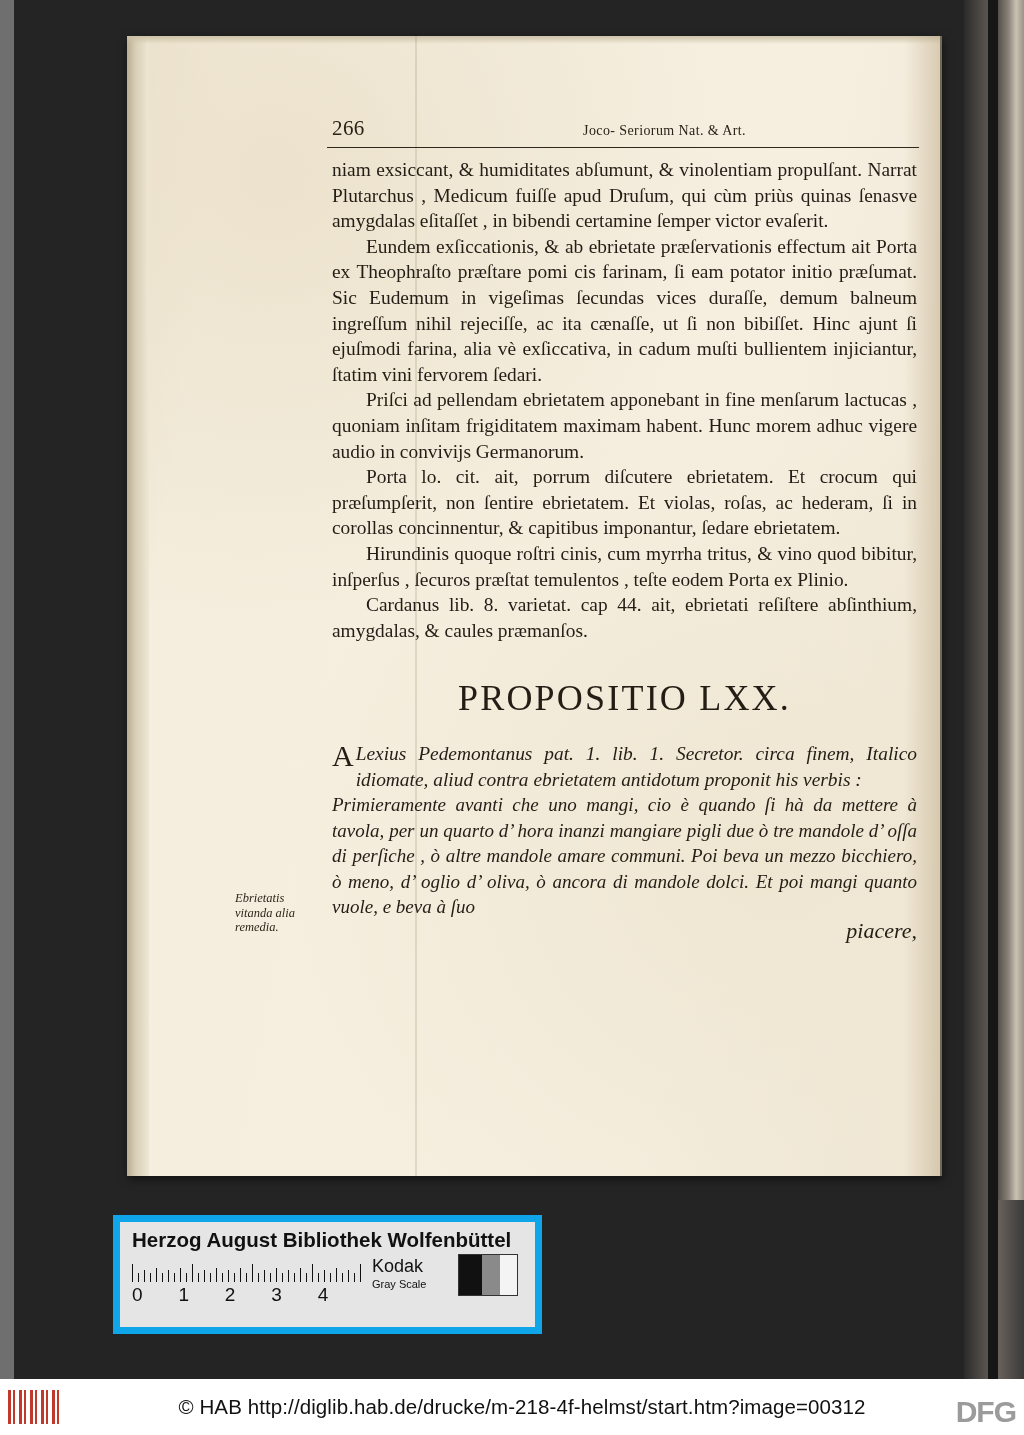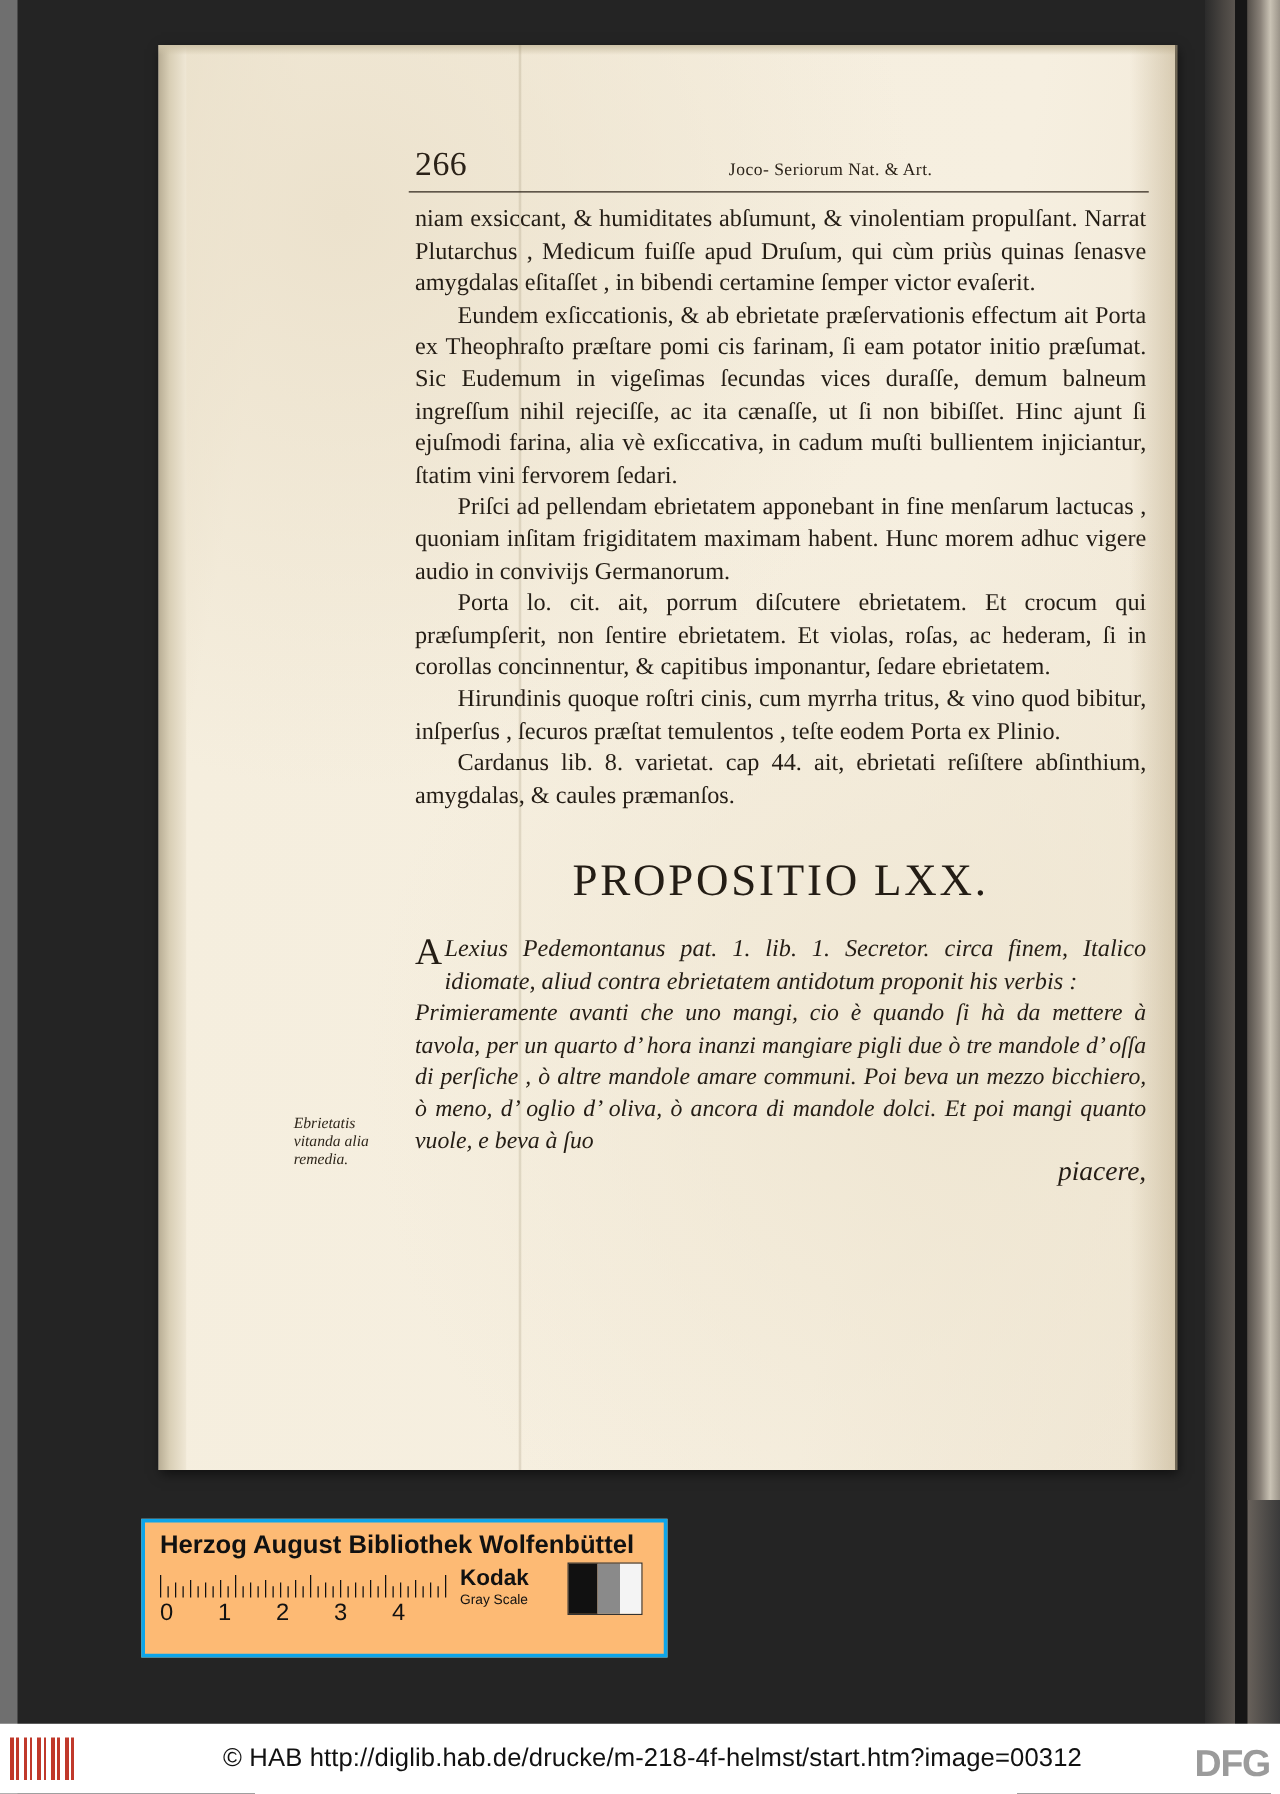--- a/index.html
+++ b/index.html
@@ -105,21 +105,21 @@
     color: #241d15;
   }
   .header-row {
     display: flex;
     align-items: baseline;
     font-size: 21px;
     letter-spacing: .4px;
   }
   .folio {
     width: 120px;
-    font-size: 27px;
+    font-size: 21px;
     color: #2b2218;
   }
   .running-title {
     flex: 1;
     text-align: center;
     font-size: 14px;
     padding-right: 40px;
     color: #2b2218;
   }
   .rule {
@@ -194,22 +194,22 @@
     color: #2d251a;
   }
 
   
   .colorcard {
     position: absolute;
     left: 113px;
     top: 1215px;
     width: 415px;
     height: 105px;
-    background: #fdba74;
-    border: 3px solid #0ea5e9;
+    background: #e5e5e5;
+    border: 7px solid #0ea5e9;
   }
   .cc-title {
     font-family: "Liberation Sans", sans-serif;
     font-weight: bold;
     font-size: 20.5px;
     color: #111;
     padding: 6px 0 0 12px;
   }
   .cc-ruler {
     position: absolute;
@@ -233,21 +233,21 @@
     font-size: 19px;
     color: #111;
     display: flex;
   }
   .cc-numbers span { width: 56px; }
   .cc-kodak {
     position: absolute;
     left: 252px;
     top: 34px;
     font-family: "Liberation Sans", sans-serif;
-    font-weight: bold;
+    font-weight: normal;
     font-size: 18px;
     color: #111;
   }
   .cc-gray {
     position: absolute;
     left: 252px;
     top: 56px;
     font-family: "Liberation Sans", sans-serif;
     font-size: 11px;
     color: #111;

